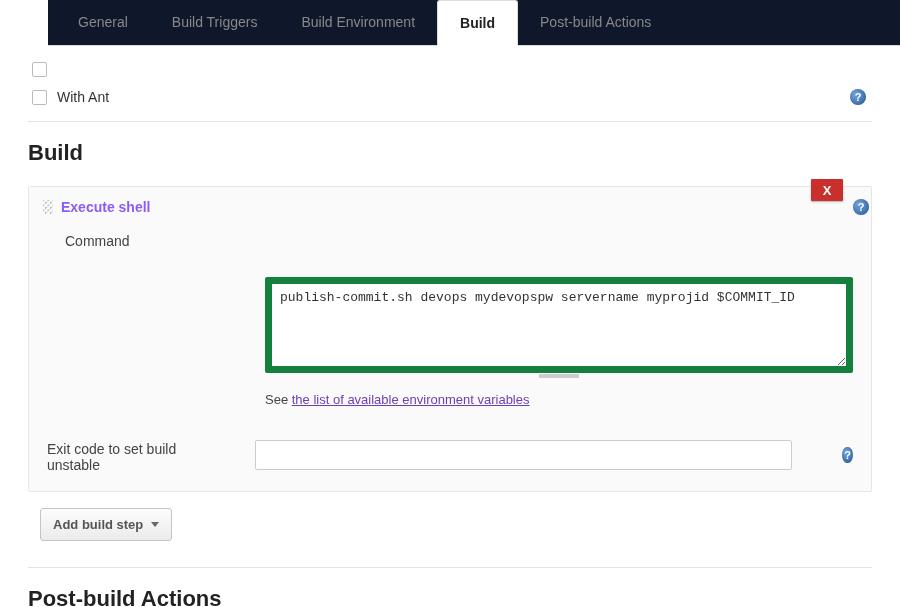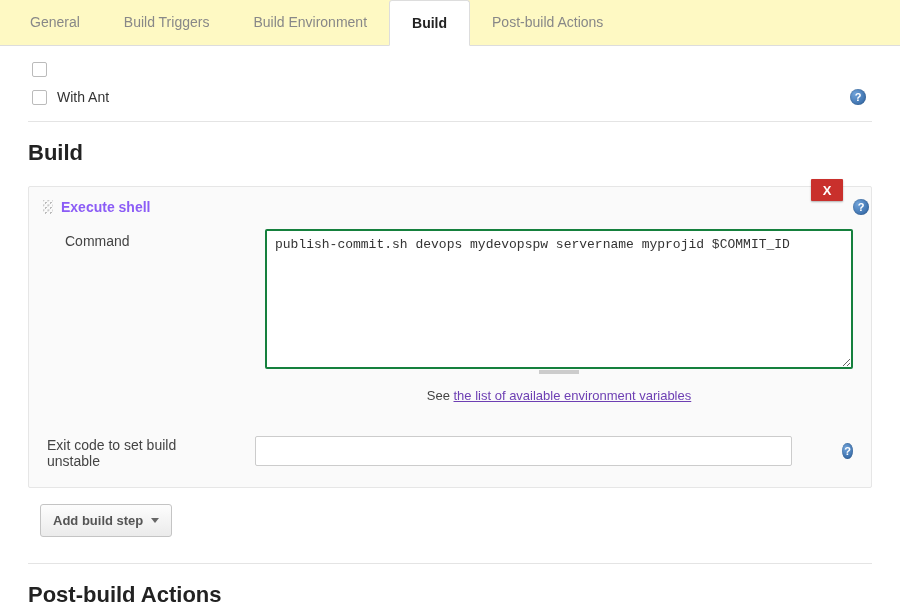--- a/index.html
+++ b/index.html
@@ -5,23 +5,24 @@
     * { box-sizing: border-box; margin: 0; padding: 0; }
     body {
       font-family: Helvetica, Arial, sans-serif;
       font-size: 14px;
       color: #333;
       background: #fff;
       width: 900px;
     }
     .tabs {
       display: flex;
-      background: #fef9c3;
+      background: #0f172a;
       border-bottom: 1px solid #ddd;
       padding: 0 8px;
+      margin-left: 48px;
     }
     .tab {
       padding: 14px 22px;
       color: #888;
       cursor: pointer;
       font-size: 14px;
     }
     .tab.active {
       background: #fff;
       color: #222;
@@ -138,41 +139,41 @@
       width: 200px;
       color: #444;
       padding-top: 4px;
     }
     .field-control {
       flex: 1;
       position: relative;
     }
     textarea.cmd {
       width: 100%;
-      height: 140px;
-      border: 2px solid #15803d;
+      height: 96px;
+      border: 7px solid #15803d;
       border-radius: 2px;
       padding: 6px 8px;
       font-family: "Courier New", monospace;
       font-size: 13px;
       color: #333;
       resize: vertical;
       background: #fff;
+      margin-top: 48px;
     }
     .resize-grip {
       width: 40px;
       height: 4px;
       background: #ccc;
       margin: -2px auto 0 auto;
     }
     .hint {
       font-size: 13px;
       color: #444;
       padding: 14px 0 18px 0;
-      text-align: center;
     }
     .hint a {
       color: #6d3fb3;
       text-decoration: underline;
       cursor: pointer;
     }
     .text-input {
       width: 100%;
       height: 30px;
       border: 1px solid #ccc;

